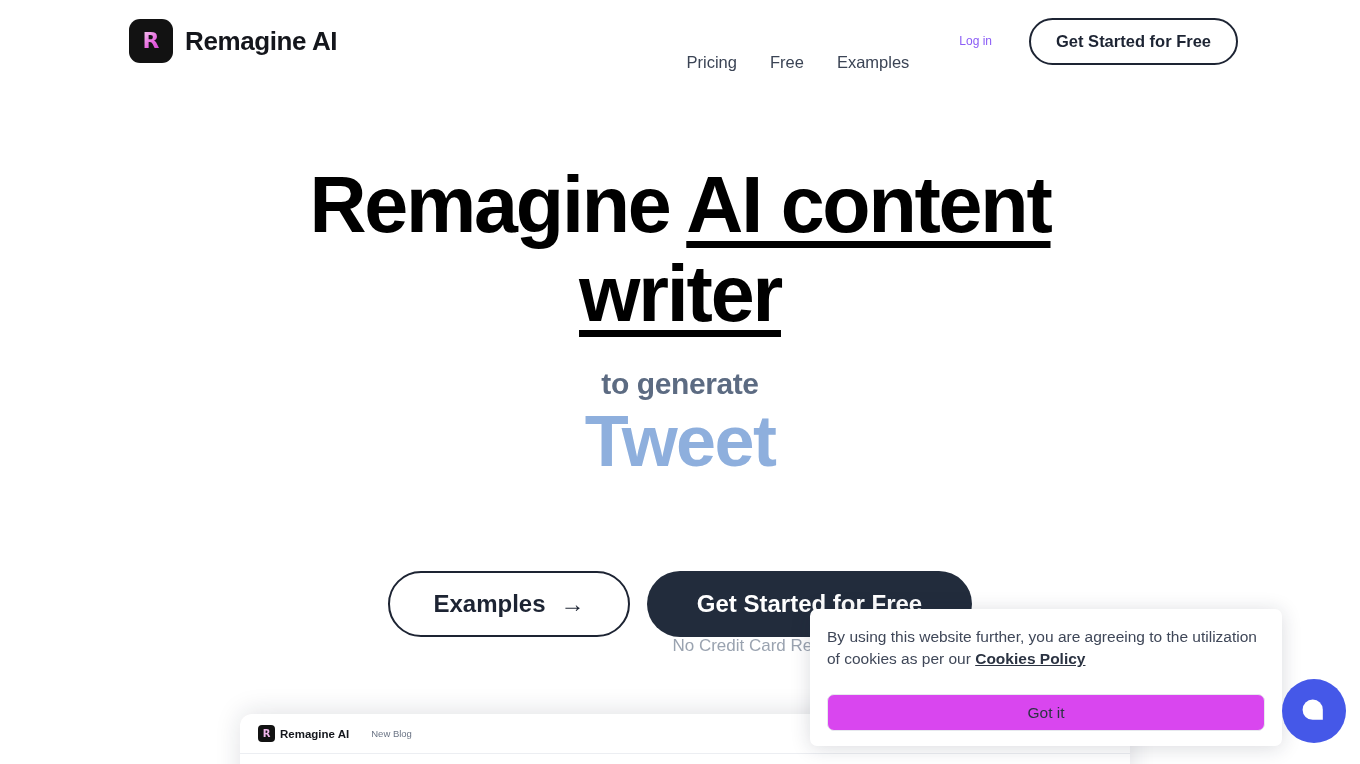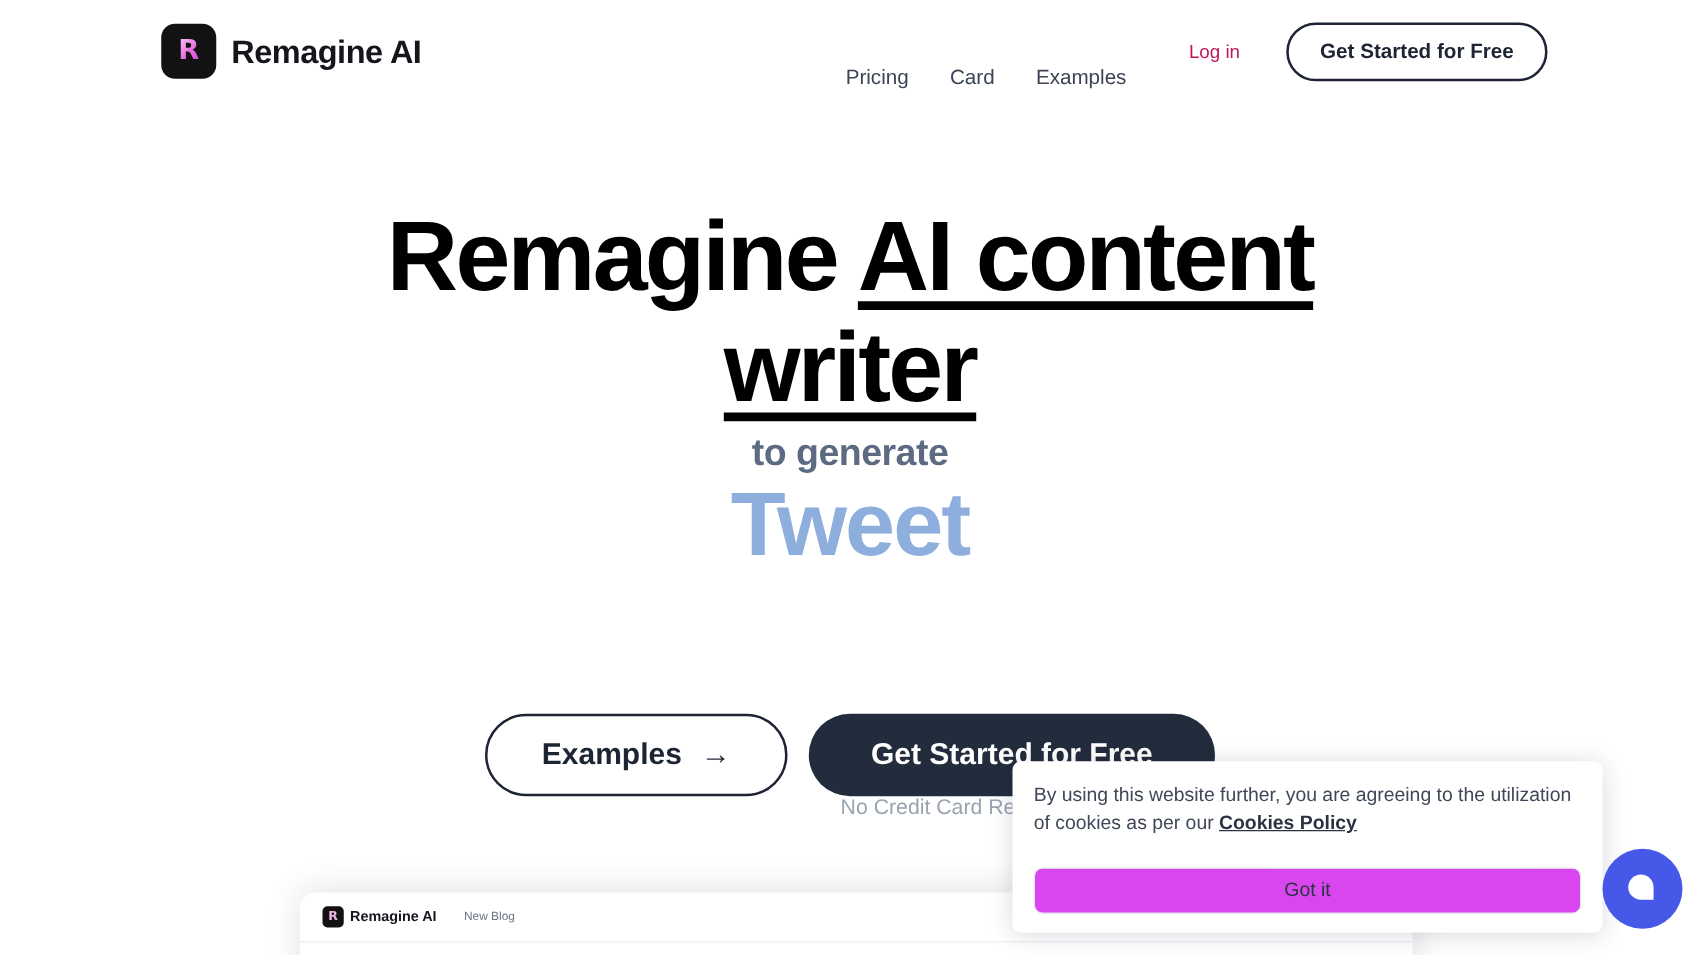--- a/index.html
+++ b/index.html
@@ -70,23 +70,23 @@
     margin-top: 42px;
   }
   .nav-link {
     font-size: 16.5px;
     font-weight: 500;
     color: #3b4455;
     cursor: pointer;
     white-space: nowrap;
   }
   .nav-login {
-    font-size: 15px;
+    font-size: 12px;
     font-weight: 500;
-    color: #be185d;
+    color: #8b5cf6;
     cursor: pointer;
     margin-right: 37px;
     white-space: nowrap;
   }
   .btn-outline-pill {
     border: 2.2px solid #1d2433;
     border-radius: 999px;
     background: #fff;
     padding: 12px 25px;
     font-family: inherit;
@@ -114,21 +114,21 @@
     margin: 0 auto;
   }
   .headline .hl-underline {
     text-decoration: underline;
     text-decoration-thickness: 7px;
     text-underline-offset: 9px;
     text-decoration-color: #000;
   }
 
   .subline {
-    margin-top: 7px;
+    margin-top: 28px;
     font-size: 30px;
     font-weight: 700;
     letter-spacing: -0.4px;
     color: #5c6b82;
   }
 
   .rotating-word {
     font-size: 72px;
     font-weight: 800;
     letter-spacing: -1.6px;
@@ -327,21 +327,21 @@
     <div class="brand-mark">
       <span>R</span>
     </div>
     <div class="brand-name">Remagine AI</div>
   </div>
 
   <div class="nav-spacer"></div>
 
   <nav class="nav-links">
     <a class="nav-link">Pricing</a>
-    <a class="nav-link">Card</a>
+    <a class="nav-link">Free</a>
     <a class="nav-link">Examples</a>
   </nav>
 
   <a class="nav-login">Log in</a>
 
   <button class="btn-outline-pill">Get Started for Free</button>
 </header>
 
 <section class="hero">
   <h1 class="headline">

